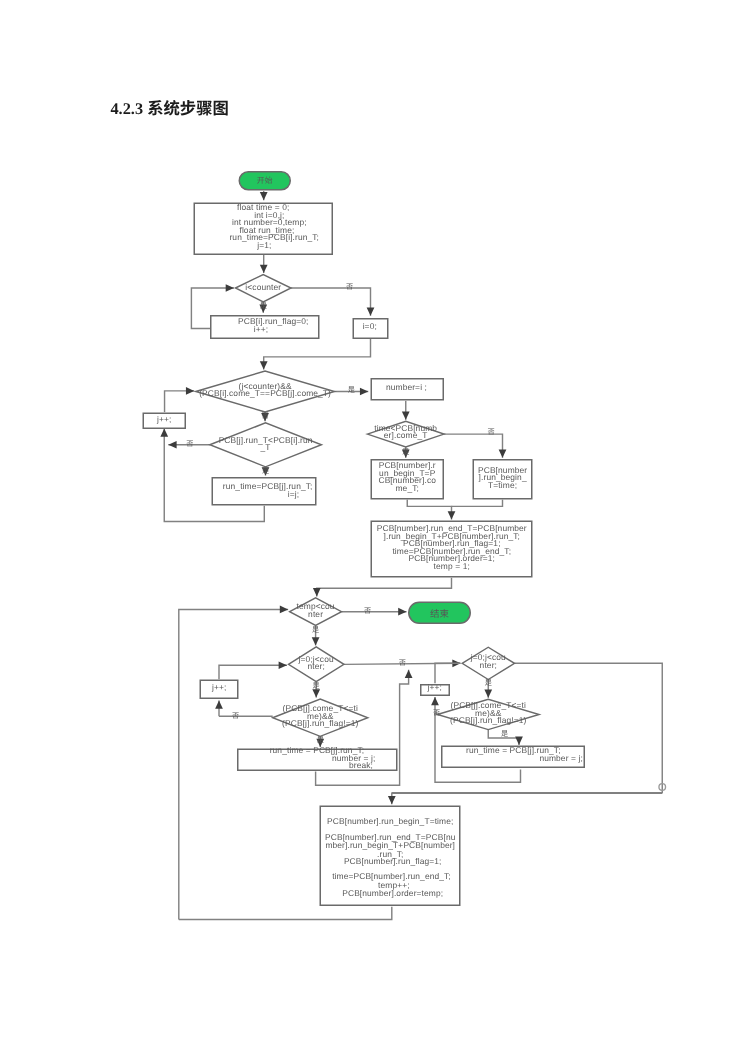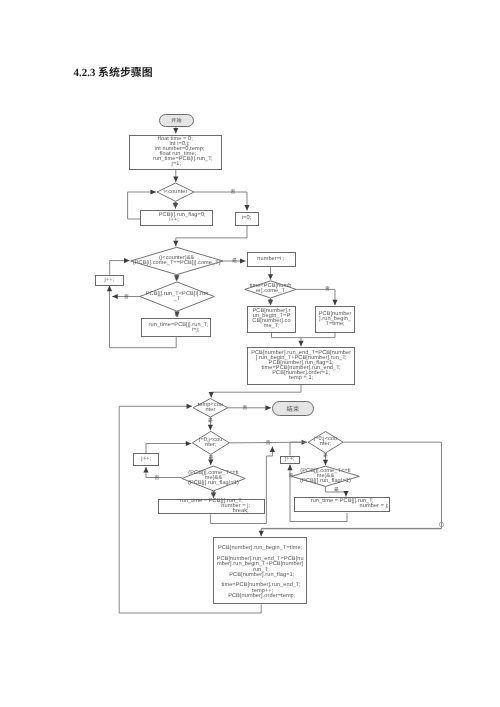--- a/index.html
+++ b/index.html
@@ -17,21 +17,21 @@
     font-size:10.9px; color:#1c1c1c; white-space:nowrap;
   }
   svg.chart { position:absolute; left:0; top:0; width:500px; height:707px; overflow:visible; }
   .node {
     position:absolute; display:flex; align-items:center; justify-content:center;
     color:#575757; text-align:center; line-height:5.0px;
     white-space:pre; letter-spacing:0.08px;
     font-family:"Liberation Sans", sans-serif;
   }
   .box { border:0.85px solid #6a6a6a; background:#fff; }
-  .term { border:0.85px solid #6a6a6a; background:#e5e5e5; border-radius:99px; }
+  .term { border:0.85px solid #6a6a6a; background:#22c55e; border-radius:99px; }
   .dia { background:transparent; pointer-events:none; }
   .lbl {
     position:absolute; color:#585858; font-size:4.8px; white-space:nowrap;
     font-family:"Noto Sans CJK SC","Liberation Sans", sans-serif; line-height:1;
     transform:translate(-50%,-50%);
   }
   .cjk { font-family:"Noto Sans CJK SC","Liberation Sans", sans-serif; }
 </style>
 </head>
 <body>

